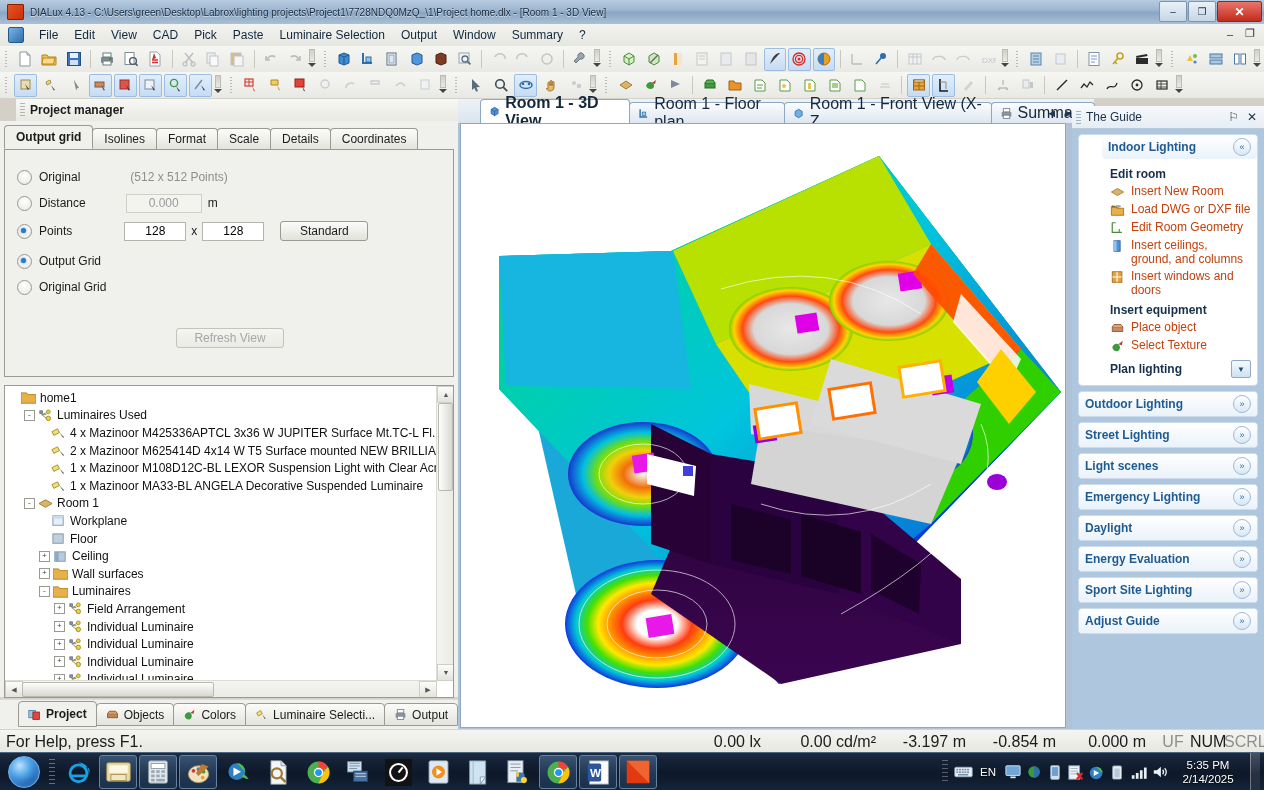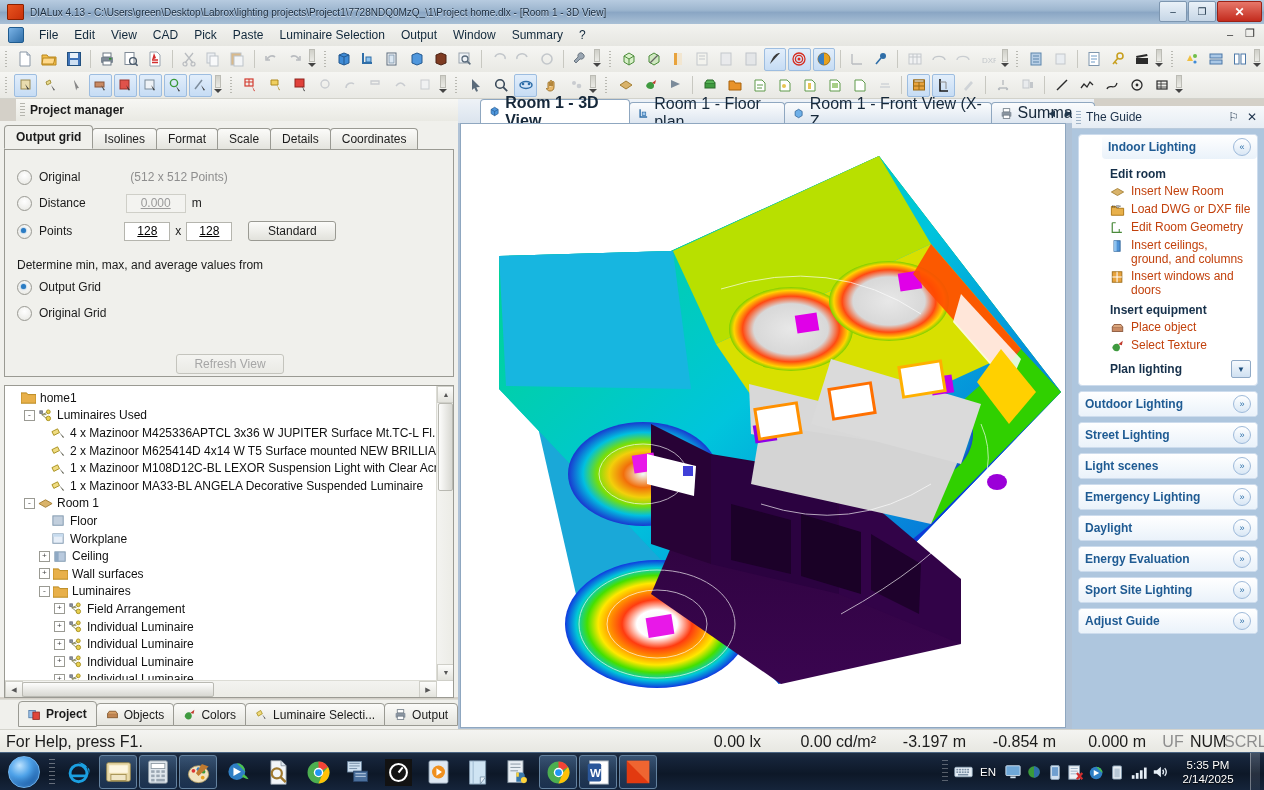--- a/index.html
+++ b/index.html
@@ -90,21 +90,21 @@
 
   .radio{width:13px;height:13px;border-radius:50%;border:1px solid #9a9a93;
     background:radial-gradient(circle at 50% 35%,#ffffff,#e6e6e1);
     display:inline-block;vertical-align:middle;position:relative;flex:none;}
   .radio.on:after{content:"";position:absolute;left:3px;top:3px;width:5px;height:5px;border-radius:50%;
     background:#2b7cc4;box-shadow:0 0 2px #2b7cc4;}
   .rowline{display:flex;align-items:center;height:26px;}
   .rlabel{font-size:12px;margin-left:7px;color:#1b1b1b;}
   .rlabel.dim{color:#8e8e8e;}
   .txtin{border:1px solid #b5b5ae;background:#fff;height:17px;line-height:17px;
-    font-size:12px;padding:0 8px;text-align:center;text-decoration:underline;}
+    font-size:12px;padding:0 16px;text-align:center;}
   .txtin.dis{background:#f3f3f0;color:#9a9a9a;border-color:#cfcfc8;}
   .btn{border:1px solid #9a9a93;border-radius:3px;
     background:linear-gradient(180deg,#fbfbf9,#e2e2dc);
     font-size:12px;height:20px;padding:0 12px;color:#1b1b1b;}
   .btn.dis{color:#a6a6a6;background:linear-gradient(180deg,#f4f4f1,#eaeae5);border-color:#c4c4bd;}
 
   
   .treebox{position:absolute;left:4px;top:264px;width:448px;height:311px;
     border:1px solid #9a9a93;background:#fff;overflow:hidden;}
   .treeinner{position:absolute;left:0;top:0;right:16px;bottom:16px;overflow:hidden;padding:3px 0 0 4px;}
@@ -809,21 +809,20 @@
 
         <div class="rowline" style="height:30px;">
           <span class="radio on"></span>
           <span class="rlabel">Points</span>
           <span class="txtin" style="width:28px;margin-left:52px;">128</span>
           <span class="rlabel" style="margin-left:5px;margin-right:5px;">x</span>
           <span class="txtin" style="width:28px;">128</span>
           <button class="btn" style="margin-left:16px;width:88px;">Standard</button>
         </div>
 
-        <div style="margin-top:12px;font-size:12px;color:#1b1b1b;">Determine min, max, and average values from</div>
 
         <div class="rowline" style="margin-top:2px;">
           <span class="radio on"></span>
           <span class="rlabel">Output Grid</span>
         </div>
         <div class="rowline">
           <span class="radio"></span>
           <span class="rlabel">Original Grid</span>
         </div>
 
@@ -896,32 +895,32 @@
             <span class="tog">-</span>
             <span class="ti"><svg viewBox="0 0 16 14">
                 <path d="M1 7l7-4 7 4-7 4z" fill="#d9b36a" stroke="#a37f34"></path>
               </svg></span>
             <span>Room 1</span>
           </div>
           <div class="trow">
             <span class="spacer" style="width: 30px;"></span>
             <span class="tog blank"></span>
             <span class="ti"><svg viewBox="0 0 16 14">
-                <rect x="2" y="2" width="11" height="10" fill="#c2cfdd" stroke="#7f97ae"></rect>
-              </svg></span>
-            <span>Floor</span>
+                <rect x="2" y="2" width="11" height="10" fill="#e6eef8" stroke="#7f97ae"></rect>
+                <path d="M2 2h11v3H2z" fill="#c7dbee"></path>
+              </svg></span>
+            <span>Workplane</span>
           </div>
           <div class="trow">
             <span class="spacer" style="width: 30px;"></span>
             <span class="tog blank"></span>
             <span class="ti"><svg viewBox="0 0 16 14">
-                <rect x="2" y="2" width="11" height="10" fill="#e6eef8" stroke="#7f97ae"></rect>
-                <path d="M2 2h11v3H2z" fill="#c7dbee"></path>
-              </svg></span>
-            <span>Workplane</span>
+                <rect x="2" y="2" width="11" height="10" fill="#c2cfdd" stroke="#7f97ae"></rect>
+              </svg></span>
+            <span>Floor</span>
           </div>
           <div class="trow">
             <span class="spacer" style="width: 30px;"></span>
             <span class="tog">+</span>
             <span class="ti"><svg viewBox="0 0 16 14">
                 <rect x="2" y="2" width="11" height="10" fill="#b9cade" stroke="#7f97ae"></rect>
                 <rect x="2" y="2" width="4" height="10" fill="#8fa9c4"></rect>
               </svg></span>
             <span>Ceiling</span>
           </div>

